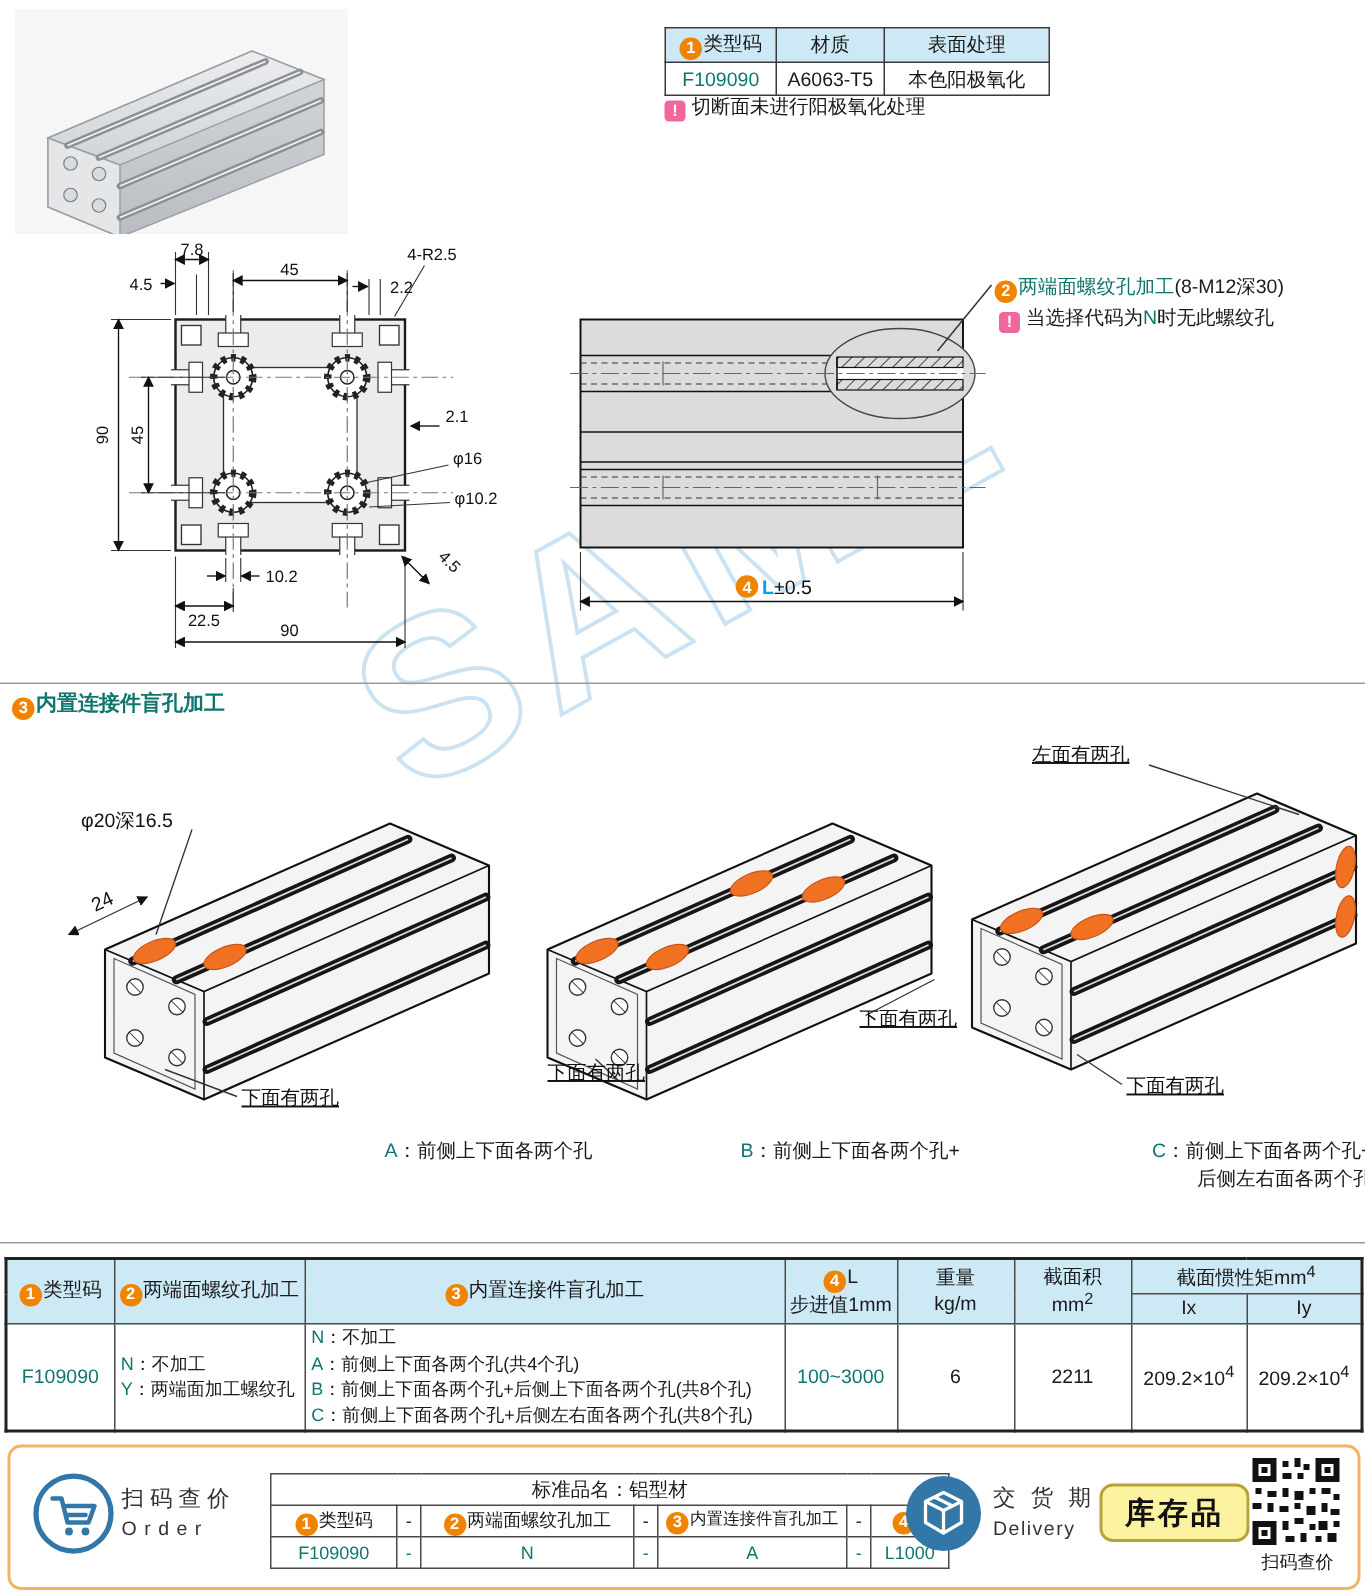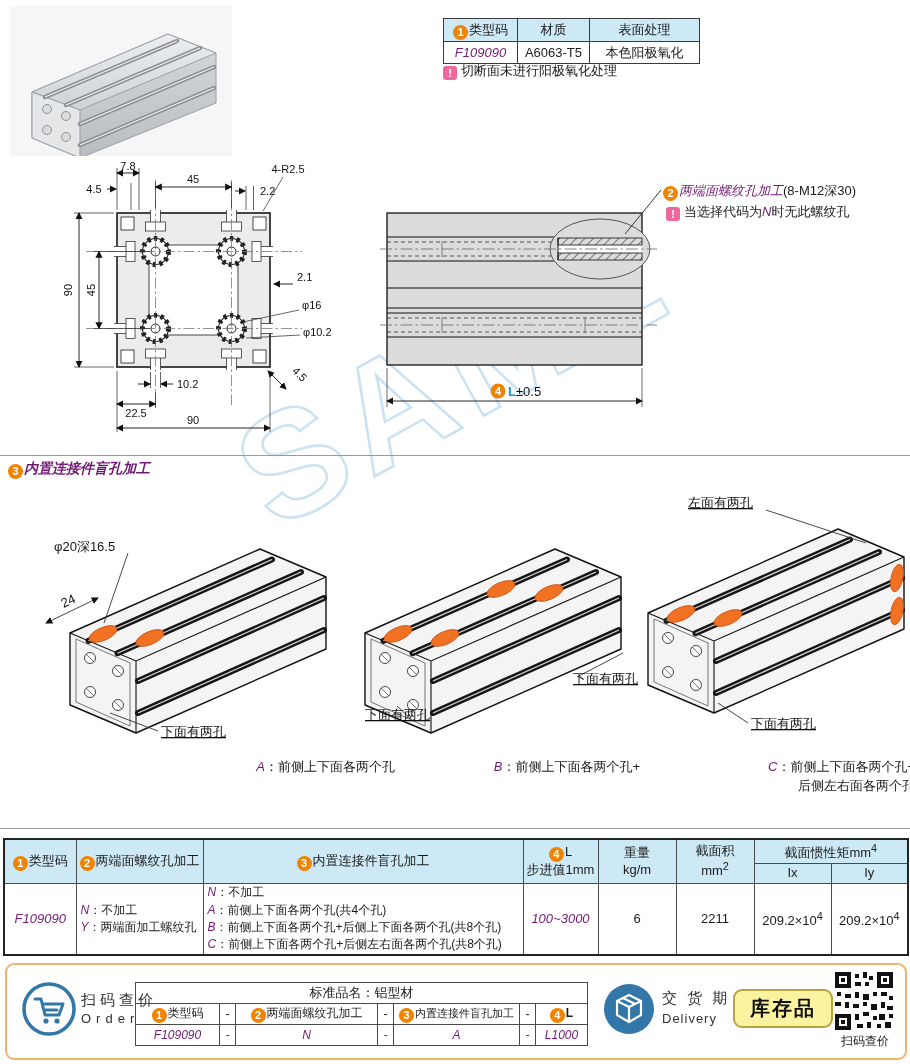--- a/index.html
+++ b/index.html
@@ -1,19 +1,19 @@
 <!DOCTYPE html>
 <html><head>
 <meta charset="utf-8">
 <style>
   html,body{margin:0;padding:0;background:#fff;}
   .page{position:relative;width:910px;height:1064px;background:#fff;overflow:hidden;
         font-family:"Liberation Sans","DejaVu Sans",sans-serif;color:#1a1a1a;font-size:13px;}
   .abs{position:absolute;}
-  .cy{color:#701a75;font-style:italic;}
+  .cy{color:#0f766e;}
   .hr{position:absolute;left:0;width:910px;height:1px;background:#9a9a9a;}
   .numicon{display:inline-block;width:15px;height:15px;border-radius:50%;background:#f08300;
            color:#fff;font-size:11px;line-height:15px;text-align:center;font-weight:bold;
            vertical-align:-2px;margin-right:1px;}
   .noteicon{display:inline-block;width:14px;height:14px;border-radius:3px;background:#f0679e;
             color:#fff;font-size:11px;line-height:14px;text-align:center;font-weight:bold;
             vertical-align:-2px;margin-right:4px;}
   
   .wm{position:absolute;left:250px;top:400px;z-index:0;font-size:150px;font-weight:bold;
       letter-spacing:10px;color:transparent;-webkit-text-stroke:2.5px #cbe2f3;
@@ -27,21 +27,21 @@
   
   .stable{border-collapse:collapse;table-layout:fixed;width:904px;}
   .stable th,.stable td{border:1px solid #4a4a4a;font-weight:normal;}
   .stable{border:2px solid #222;}
   .stable th{background:#cde9f6;padding:1px 2px;line-height:1.3;}
   .stable td{background:#fff;padding:0 4px;}
   .opt{font-size:12px;white-space:nowrap;line-height:1.45;}
   .ctr{text-align:center;}
   
   .obox{position:absolute;left:5px;top:963px;width:898px;height:93px;border:2px solid #f3b26a;border-radius:9px;background:#fff;}
-  .otable{border-collapse:collapse;table-layout:fixed;font-size:12px;}
+  .otable{border-collapse:collapse;table-layout:fixed;font-size:12px;margin-left:45px;}
   .otable th,.otable td{border:1px solid #4a4a4a;font-weight:normal;text-align:center;padding:0 1px;}
   .otable th{height:20px;}
   .otable td{height:20px;}
   .badge{display:inline-block;padding:4px 15px;font-size:20px;font-weight:bold;color:#111;
          background:#fbf3a0;border:2px solid #b8a23c;border-radius:9px;letter-spacing:2px;}
   .ordtxt{font-size:15px;letter-spacing:4px;color:#333;line-height:1.4;}
   .ordsub{font-size:13px;letter-spacing:5px;color:#333;}
   .cap{position:absolute;text-align:right;font-size:13px;line-height:1.45;}
   svg text{font-family:"Liberation Sans","DejaVu Sans",sans-serif;}
 </style>

